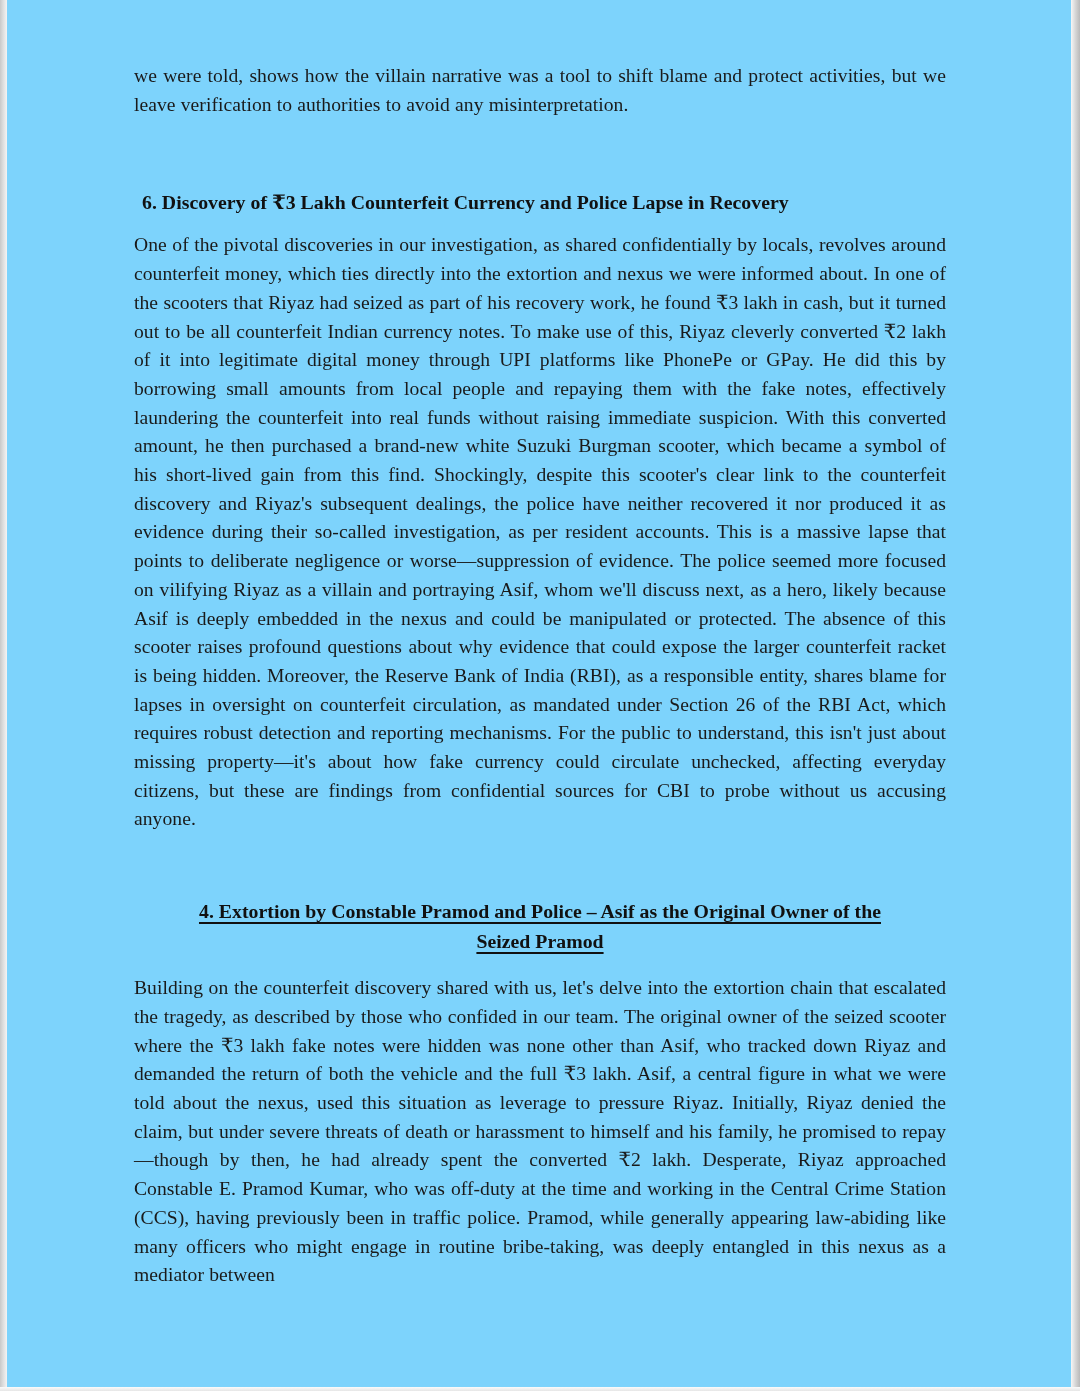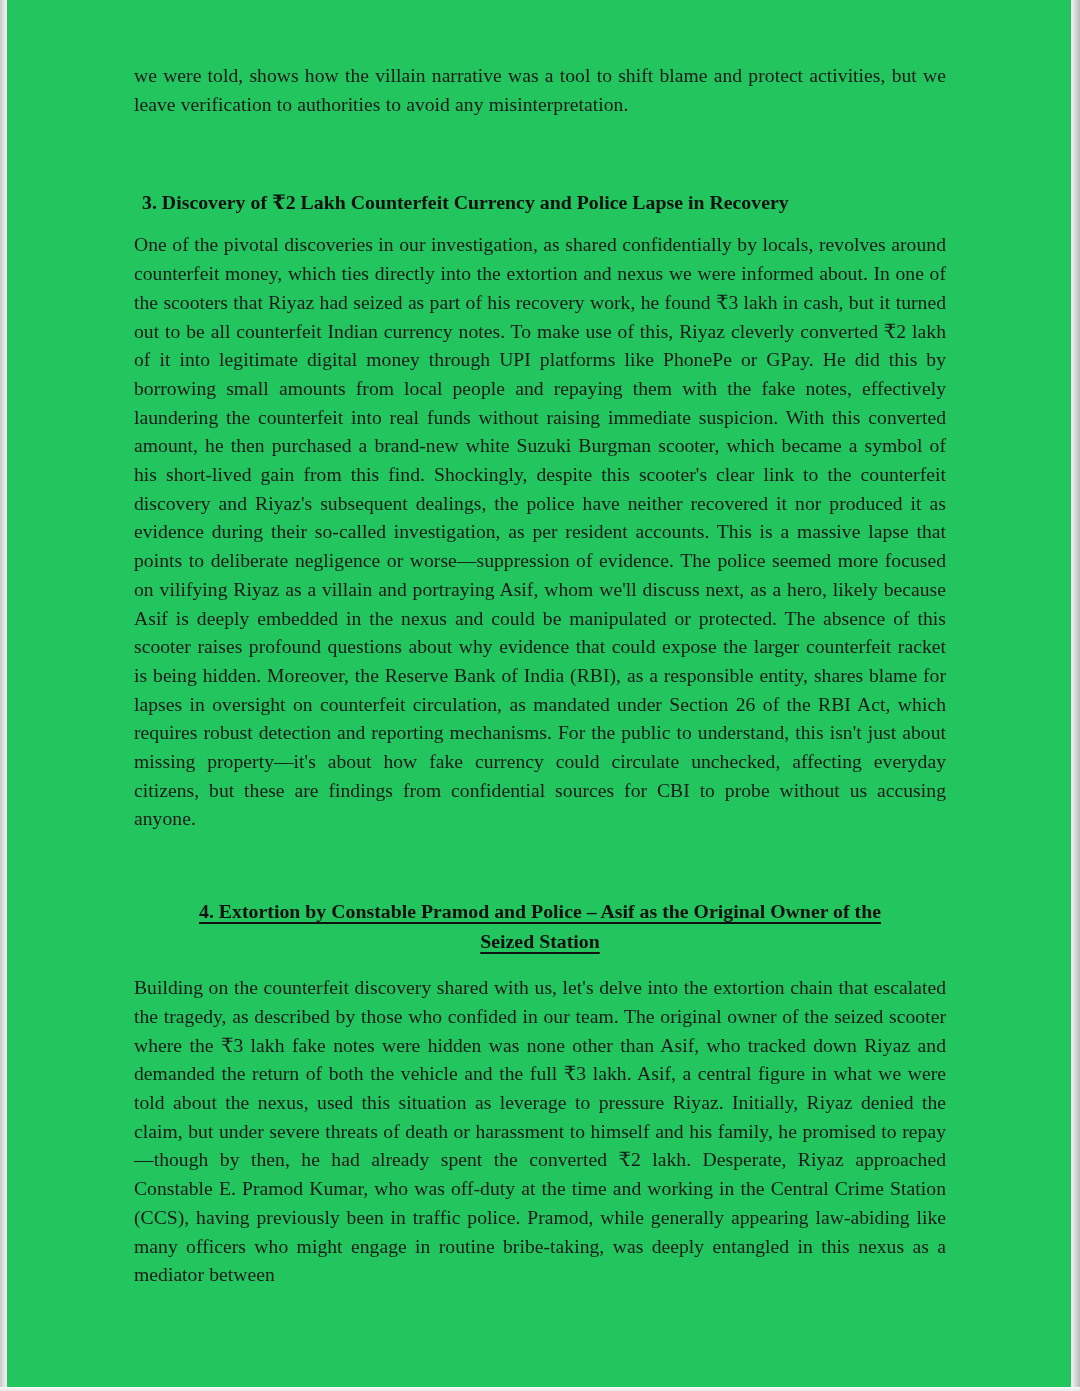--- a/index.html
+++ b/index.html
@@ -10,21 +10,21 @@
   body {
     width: 1080px;
     height: 1391px;
     font-family: "Liberation Serif", "DejaVu Serif", serif;
   }
 
   .page {
     position: relative;
     width: 1080px;
     height: 1391px;
-    background: #22c55e;
+    background: #7dd3fc;
     box-sizing: border-box;
     overflow: hidden;
     text-decoration: underline;
   }
 
   
   .scan-edge-left {
     position: absolute;
     top: 0;
     left: 0;
@@ -111,32 +111,32 @@
   <div class="scan-edge-left"></div>
   <div class="scan-edge-right"></div>
   <div class="scan-edge-bottom"></div>
 
   <div class="content">
 
     <p class="body-text">we were told, shows how the villain narrative was a tool to shift blame and protect activities, but we leave verification to authorities to avoid any misinterpretation.</p>
 
     <div class="gap-intro-to-h3"></div>
 
-    <h2 class="heading-bold">3. Discovery of ₹2 Lakh Counterfeit Currency and Police Lapse in Recovery</h2>
+    <h2 class="heading-bold">6. Discovery of ₹3 Lakh Counterfeit Currency and Police Lapse in Recovery</h2>
 
     <div class="gap-h3-to-p"></div>
 
     <p class="body-text">One of the pivotal discoveries in our investigation, as shared confidentially by locals, revolves around counterfeit money, which ties directly into the extortion and nexus we were informed about. In one of the scooters that Riyaz had seized as part of his recovery work, he found ₹3 lakh in cash, but it turned out to be all counterfeit Indian currency notes. To make use of this, Riyaz cleverly converted ₹2 lakh of it into legitimate digital money through UPI platforms like PhonePe or GPay. He did this by borrowing small amounts from local people and repaying them with the fake notes, effectively laundering the counterfeit into real funds without raising immediate suspicion. With this converted amount, he then purchased a brand-new white Suzuki Burgman scooter, which became a symbol of his short-lived gain from this find. Shockingly, despite this scooter's clear link to the counterfeit discovery and Riyaz's subsequent dealings, the police have neither recovered it nor produced it as evidence during their so-called investigation, as per resident accounts. This is a massive lapse that points to deliberate negligence or worse—suppression of evidence. The police seemed more focused on vilifying Riyaz as a villain and portraying Asif, whom we'll discuss next, as a hero, likely because Asif is deeply embedded in the nexus and could be manipulated or protected. The absence of this scooter raises profound questions about why evidence that could expose the larger counterfeit racket is being hidden. Moreover, the Reserve Bank of India (RBI), as a responsible entity, shares blame for lapses in oversight on counterfeit circulation, as mandated under Section 26 of the RBI Act, which requires robust detection and reporting mechanisms. For the public to understand, this isn't just about missing property—it's about how fake currency could circulate unchecked, affecting everyday citizens, but these are findings from confidential sources for CBI to probe without us accusing anyone.</p>
 
     <div class="gap-p-to-h4"></div>
 
     <h2 class="heading-underlined">
       <span class="ul">4. Extortion by Constable Pramod and Police – Asif as the Original Owner of the</span>
       <span class="line2">
-        <span class="ul">Seized Station</span>
+        <span class="ul">Seized Pramod</span>
       </span>
     </h2>
 
     <div class="gap-h4-to-p"></div>
 
     <p class="body-text">Building on the counterfeit discovery shared with us, let's delve into the extortion chain that escalated the tragedy, as described by those who confided in our team. The original owner of the seized scooter where the ₹3 lakh fake notes were hidden was none other than Asif, who tracked down Riyaz and demanded the return of both the vehicle and the full ₹3 lakh. Asif, a central figure in what we were told about the nexus, used this situation as leverage to pressure Riyaz. Initially, Riyaz denied the claim, but under severe threats of death or harassment to himself and his family, he promised to repay—though by then, he had already spent the converted ₹2 lakh. Desperate, Riyaz approached Constable E. Pramod Kumar, who was off-duty at the time and working in the Central Crime Station (CCS), having previously been in traffic police. Pramod, while generally appearing law-abiding like many officers who might engage in routine bribe-taking, was deeply entangled in this nexus as a mediator between</p>
 
   </div>
 </div>
 

